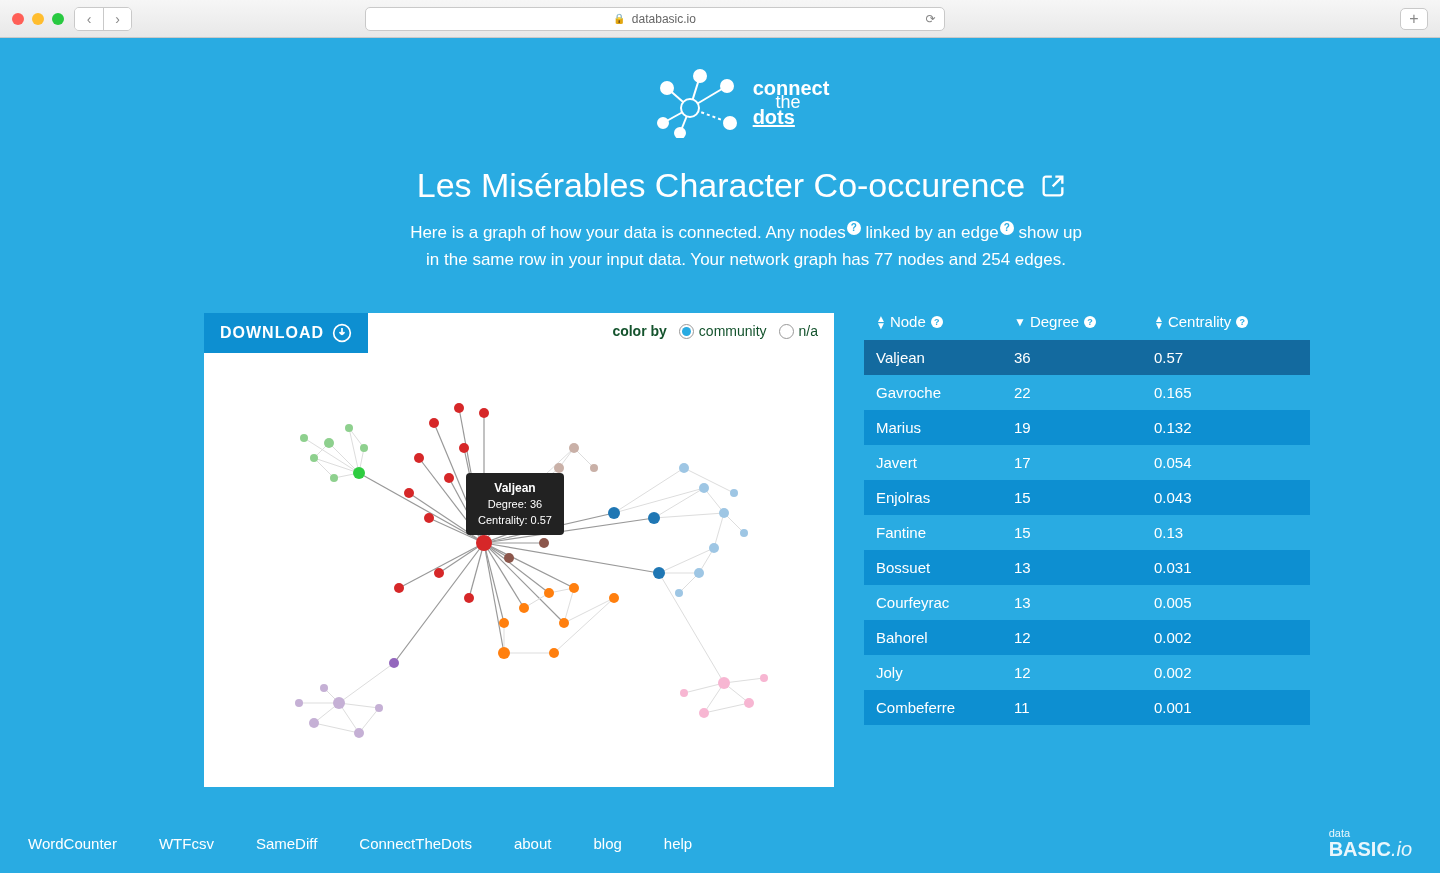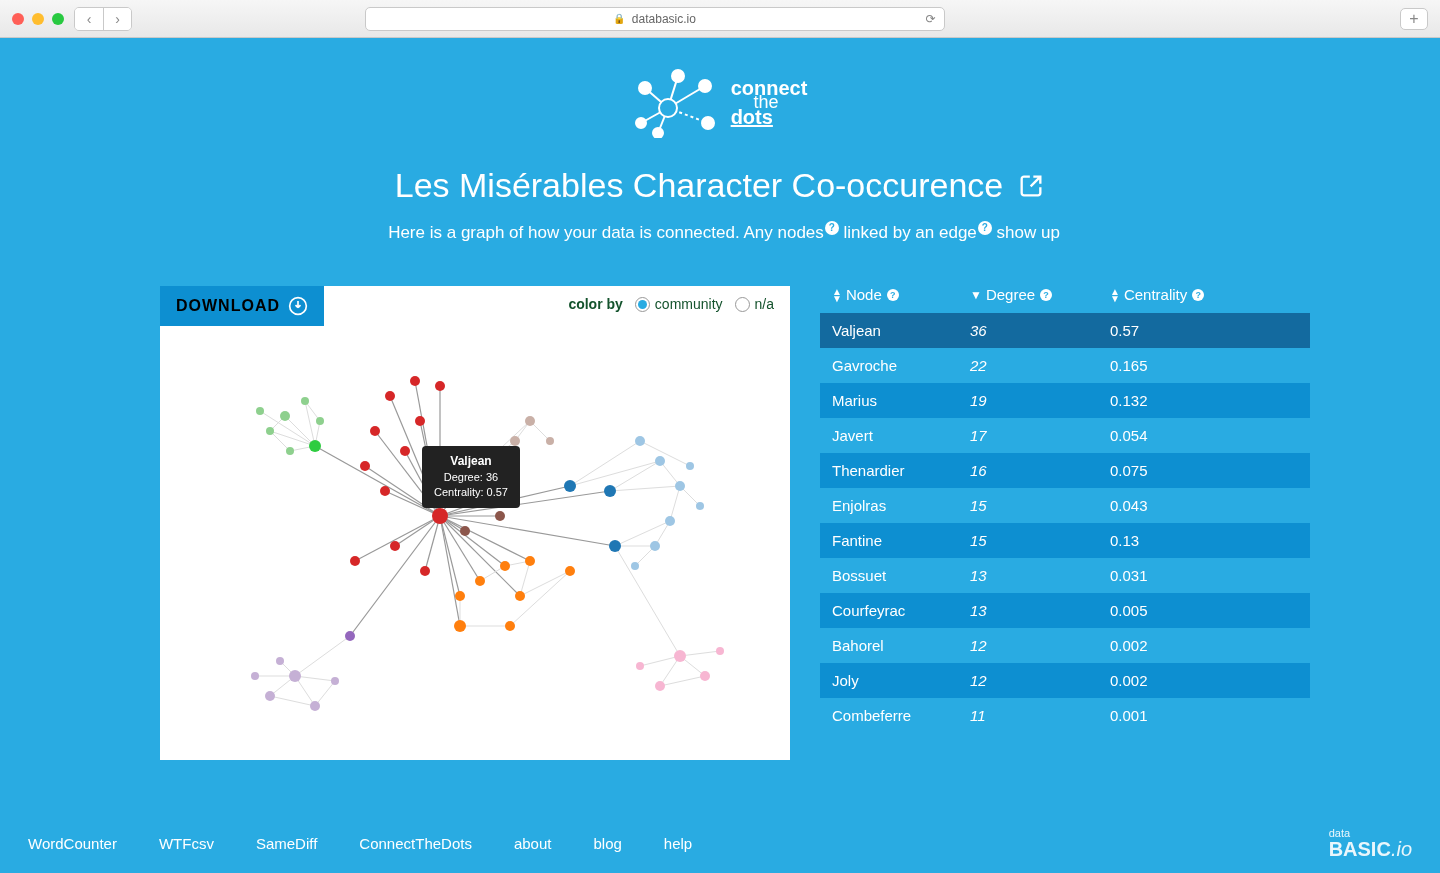--- a/index.html
+++ b/index.html
@@ -12,42 +12,42 @@
 .tl.red{background:#ff5f57;} .tl.yellow{background:#ffbd2e;} .tl.green{background:#28c940;}
 .nav-btns { display:flex; border:1px solid #c9c9c9; border-radius:5px; overflow:hidden; }
 .nav-btn { width:28px; height:22px; display:flex; align-items:center; justify-content:center; background:#fff; color:#888; font-size:14px; border:none; }
 .nav-btn + .nav-btn { border-left:1px solid #c9c9c9; }
 .url-bar { flex:1; max-width:580px; margin:0 auto; height:24px; background:#fff; border:1px solid #c9c9c9; border-radius:5px; display:flex; align-items:center; justify-content:center; gap:6px; font-size:12px; color:#666; position:relative; }
 .url-bar .lock{font-size:10px;}
 .reload { position:absolute; right:8px; color:#888; }
 .new-tab { width:28px; height:22px; border:1px solid #c9c9c9; border-radius:5px; background:#fff; color:#888; display:flex; align-items:center; justify-content:center; margin-left:auto; }
 
 
-.page { background:#29ABE2; min-height:835px; position:relative; color:#fff; }
+.page { background:#29ABE2; min-height:835px; position:relative; color:#fff;padding-left:44px; }
 
 .logo-area { display:flex; flex-direction:column; align-items:center; padding-top:30px; }
 .logo { display:flex; align-items:center; gap:8px; }
 .logo-text { font-weight:700; line-height:0.95; font-size:20px; text-align:left; }
 .logo-text .l1{display:block;font-size:20px;}
 .logo-text .l2{display:block;font-size:18px;font-weight:400;margin-top:-4px;margin-left:-6px;text-align:center;}
 .logo-text .l3{display:block;font-size:20px;margin-top:-4px;text-decoration:underline;}
 
 .title-row { display:flex; align-items:center; justify-content:center; gap:14px; margin-top:28px; }
 .page-title { font-size:34px; font-weight:400; }
 .share-icon { width:28px; height:28px; }
 
 .subtitle { text-align:center; font-size:17px; margin-top:14px; line-height:1.6; font-weight:300;margin-left:8px; }
 .help-badge { display:inline-flex; width:14px; height:14px; border-radius:50%; background:#fff; color:#29ABE2; font-size:10px; font-weight:700; align-items:center; justify-content:center; vertical-align:super; margin-left:1px; }
 .help-badge.small{width:12px;height:12px;font-size:9px;}
 
 .content { display:flex; gap:30px; padding:40px 130px 0 160px; }
 
 
 .graph-panel { width:630px; background:#fff; position:relative; }
-.download-btn { background:#0D8FD1; color:#000000; border:none; padding:10px 16px; font-size:16px; font-weight:700; letter-spacing:1px; display:flex; align-items:center; gap:8px; position:absolute; left:0; top:0; z-index:3; }
+.download-btn { background:#0D8FD1; color:#ffffff; border:none; padding:10px 16px; font-size:16px; font-weight:700; letter-spacing:1px; display:flex; align-items:center; gap:8px; position:absolute; left:0; top:0; z-index:3; }
 .download-btn svg{width:20px;height:20px;}
 
 .color-by { position:absolute; right:16px; top:10px; display:flex; align-items:center; gap:12px; color:#14532d; font-size:14px; z-index:3; }
 .color-by b{font-weight:700;}
 .radio-opt { display:flex; align-items:center; gap:5px; cursor:pointer; }
 .radio { width:15px; height:15px; border:1px solid #999; border-radius:50%; display:inline-flex; align-items:center; justify-content:center; }
 .radio.checked::after{content:"";width:9px;height:9px;border-radius:50%;background:#29ABE2;}
 
 .graph-svg { width:100%; height:470px; }
 
@@ -57,21 +57,21 @@
 
 .data-table { flex:1; font-size:15px; }
 .table-head { display:flex; padding:0 0 10px 0; }
 .th { display:flex; align-items:center; gap:4px; }
 .th-node{flex:0 0 150px; padding-left:12px;} .th-degree{flex:0 0 140px;} .th-cent{flex:1;}
 .sort-arrows{font-size:10px; line-height:0.7; display:inline-flex; flex-direction:column;}
 .sort-down{font-size:12px;}
 .table-row { display:flex; padding:9px 0; }
 .table-row:nth-child(odd){background:#0D8FD1;}
 .table-row.selected{background:#136A9F;}
-.td-node{flex:0 0 150px; padding-left:12px;} .td-degree{flex:0 0 140px;font-style:italic;} .td-cent{flex:1;}
+.td-node{flex:0 0 150px; padding-left:12px;} .td-degree{flex:0 0 140px;} .td-cent{flex:1;}
 
 
 .footer { position:absolute; bottom:0; left:0; right:0; display:flex; align-items:center; padding:14px 28px; gap:30px; font-size:15px; }
 .footer a{color:#fff; text-decoration:none;}
 .footer-logo { margin-left:auto; font-size:11px; text-align:left; line-height:1; opacity:0.9; }
 .footer-logo .big{font-size:20px; font-weight:700;}
 .footer-logo .io{font-weight:300; font-style:italic;}
 </style>
 </head>
 <body>
@@ -126,20 +126,21 @@
   <div class="title-row">
     <h1 class="page-title">Les Misérables Character Co-occurence</h1>
     <svg class="share-icon" viewBox="0 0 24 24">
       <path fill="#fff" d="M18 3H6C4.3 3 3 4.3 3 6v12c0 1.7 1.3 3 3 3h12c1.7 0 3-1.3 3-3v-5h-2v5c0 .6-.4 1-1 1H6c-.6 0-1-.4-1-1V6c0-.6.4-1 1-1h5V3z"></path>
       <path fill="#fff" d="M14 3v2h3.6L11 11.6 12.4 13 19 6.4V10h2V3z"></path>
     </svg>
   </div>
 
   <p class="subtitle">
     <span>Here is a graph of how your data is connected. Any nodes</span><span class="help-badge">?</span><span> linked by an edge</span><span class="help-badge">?</span><span> show up</span><br>
+    <span>in the same row in your input data. Your network graph has 77 nodes and 254 edges.</span>
   </p>
 
   <div class="content">
 
     <div class="graph-panel">
       <button class="download-btn">
         <span>DOWNLOAD</span>
         <svg viewBox="0 0 24 24">
             <circle cx="12" cy="12" r="10" fill="none" stroke="#fff" stroke-width="2"></circle>
             <path d="M12 6v8m0 0l-3-3m3 3l3-3" stroke="#fff" stroke-width="2" fill="none"></path>
@@ -336,25 +337,20 @@
             <div class="td-node">Marius</div>
             <div class="td-degree">19</div>
             <div class="td-cent">0.132</div>
           </div>
           <div class="table-row">
             <div class="td-node">Javert</div>
             <div class="td-degree">17</div>
             <div class="td-cent">0.054</div>
           </div>
           <div class="table-row">
-            <div class="td-node">Thenardier</div>
-            <div class="td-degree">16</div>
-            <div class="td-cent">0.075</div>
-          </div>
-          <div class="table-row">
             <div class="td-node">Enjolras</div>
             <div class="td-degree">15</div>
             <div class="td-cent">0.043</div>
           </div>
           <div class="table-row">
             <div class="td-node">Fantine</div>
             <div class="td-degree">15</div>
             <div class="td-cent">0.13</div>
           </div>
           <div class="table-row">

